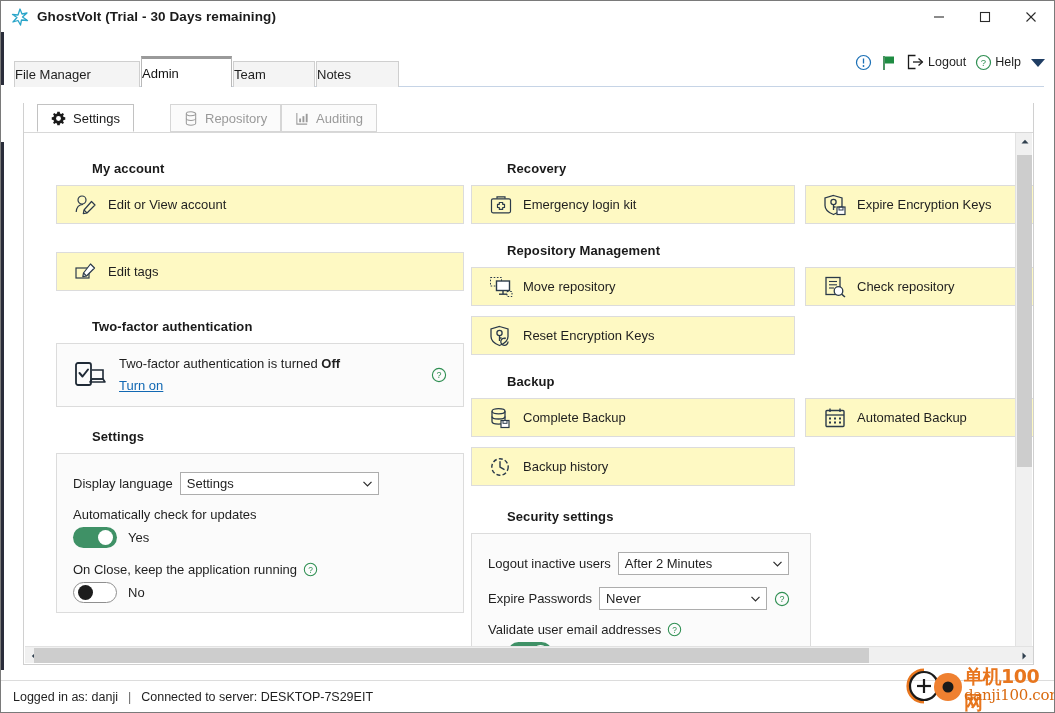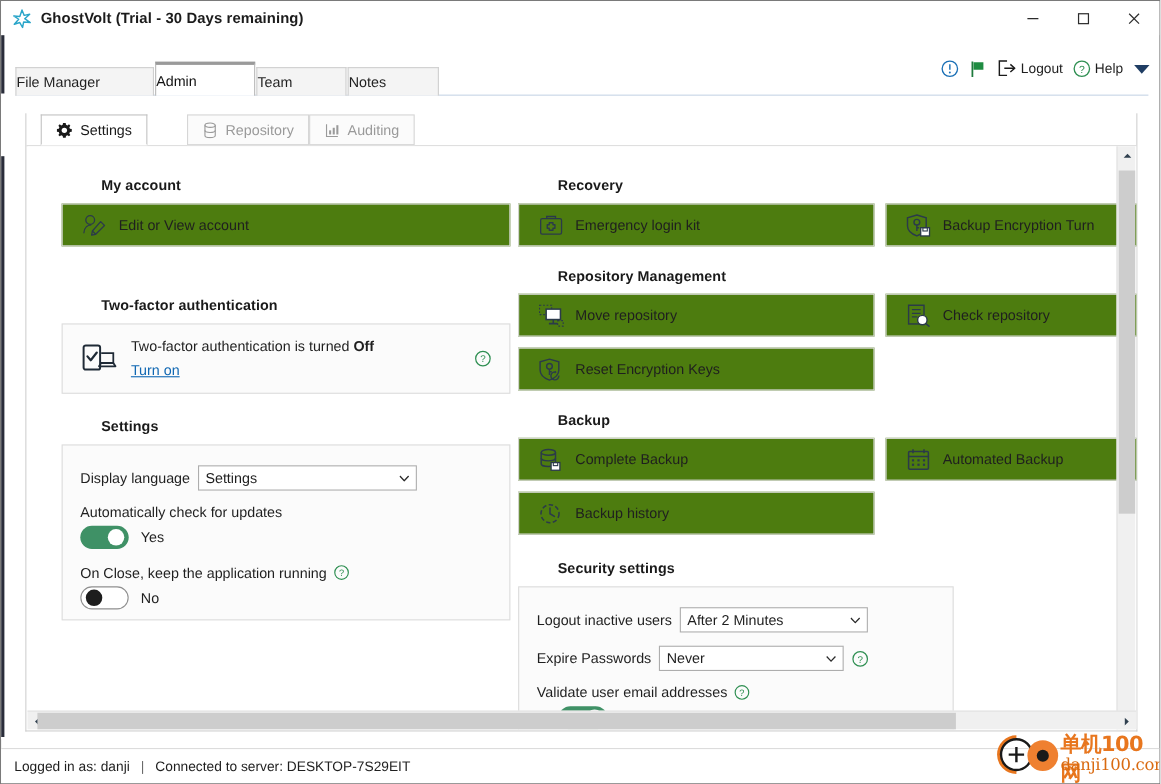--- a/index.html
+++ b/index.html
@@ -102,21 +102,21 @@
   .col-left  { position: absolute; left: 31px;  top: 0; width: 408px; }
   .col-right { position: absolute; left: 446px; top: 0; width: 620px; }
 
   .sect-title {
     font-size: 13px; font-weight: bold; color: #1a1a1a;
     margin: 0 0 9px 0; letter-spacing: .1px; padding-left: 36px;
   }
   .sect-gap { height: 18px; }
 
   .card {
-    background: #4d7c0f; border: 1px solid #dcdcdc;
+    background: #fef9c3; border: 1px solid #dcdcdc;
     height: 39px; display: flex; align-items: center; padding-left: 16px;
     font-size: 13px; color: #1f1f1f; margin-bottom: 10px;
     white-space: nowrap;
   }
   .card .ico { width: 26px; height: 26px; margin-right: 9px; flex: none; display:flex; align-items:center; justify-content:center; }
 
   .row2 { display: flex; gap: 10px; }
   .row2 > .card { margin-bottom: 10px; }
   .cw-a { width: 324px; flex: none; }
   .cw-b { width: 324px; flex: none; }
@@ -127,21 +127,21 @@
   }
   .tfa-panel { height: 64px; display: flex; align-items: center; padding: 0 16px; position: relative; }
   .tfa-icon { width: 34px; height: 34px; margin-right: 12px; flex:none; }
   .tfa-text { font-size: 13px; color: #1f1f1f; line-height: 1.25; }
   .tfa-text b { font-weight: bold; }
   .tfa-link { color: #1168b3; text-decoration: underline; font-size: 13px; cursor: pointer; display:inline-block; margin-top:6px; }
   .help-ico { position:absolute; right: 16px; top: 50%; transform: translateY(-50%); }
 
   
   .settings-panel { height: 160px; padding: 18px 16px 0 16px; overflow: hidden; }
-  .sec-panel { height: 150px; padding: 18px 16px 0 16px; overflow: hidden; width: 396px; }
+  .sec-panel { height: 150px; padding: 18px 16px 0 16px; overflow: hidden; width: 340px; }
 
   .field-row { display: flex; align-items: center; gap: 7px; margin-bottom: 12px; }
   .field-label { font-size: 13px; color: #1f1f1f; white-space: nowrap; }
   .sel {
     position: relative; height: 23px; border: 1px solid #adadad; background: #ffffff;
     display: flex; align-items: center; padding: 0 22px 0 6px;
     font-size: 13px; color: #1f1f1f; white-space: nowrap;
   }
   .sel .chev {
     position: absolute; right: 6px; top: 50%; transform: translateY(-50%);
@@ -361,20 +361,30 @@
                 <path d="M17.5 7.5 L21 11 L13 19 L9.3 19.7 L10 16 Z" fill="none" stroke="#2b3a4a" stroke-width="1.2" stroke-linejoin="round"></path>
                 <line x1="10" y1="16" x2="13" y2="19" stroke="#2b3a4a" stroke-width="1.1"></line>
               </svg>
             </span>
             <span>Edit or View account</span>
           </div>
 
 
           <div class="sect-gap"></div>
 
+          <div class="card">
+            <span class="ico">
+              <svg width="24" height="22" viewBox="0 0 24 22">
+                <rect x="2" y="7" width="13" height="10" fill="none" stroke="#2b3a4a" stroke-width="1.2"></rect>
+                <path d="M16.5 3 L20.5 7 L12.5 15 L8.8 15.7 L9.5 12 Z" fill="#ffffff" stroke="#2b3a4a" stroke-width="1.2" stroke-linejoin="round"></path>
+                <line x1="9.5" y1="12" x2="12.5" y2="15" stroke="#2b3a4a" stroke-width="1.1"></line>
+              </svg>
+            </span>
+            <span>Edit tags</span>
+          </div>
 
           <div class="sect-gap"></div>
           <div class="sect-title">Two-factor authentication</div>
 
           <div class="panel tfa-panel">
             <span class="tfa-icon">
               <svg width="34" height="34" viewBox="0 0 34 34">
                 <rect x="3" y="5" width="15" height="22" rx="2" fill="none" stroke="#1f2a36" stroke-width="1.8"></rect>
                 <path d="M6.5 15 L9.5 18.5 L15 11.5" fill="none" stroke="#1f2a36" stroke-width="2" stroke-linecap="round" stroke-linejoin="round"></path>
                 <path d="M19 12 L30 12 L30 21 L19 21" fill="none" stroke="#1f2a36" stroke-width="1.6"></path>
@@ -455,21 +465,21 @@
             <div class="card cw-b">
               <span class="ico">
                 <svg width="24" height="22" viewBox="0 0 24 22">
                   <path d="M10.5 1.5 L19 4 L19 11.5 C19 16.5 14.5 19 10.5 20.5 C6.5 19 2 16.5 2 11.5 L2 4 Z" fill="none" stroke="#2b3a4a" stroke-width="1.3"></path>
                   <circle cx="10.5" cy="8" r="2.6" fill="none" stroke="#2b3a4a" stroke-width="1.3"></circle>
                   <path d="M10.5 10.6 L10.5 16 M10.5 13 L12.6 13" fill="none" stroke="#2b3a4a" stroke-width="1.3"></path>
                   <rect x="14" y="13" width="8" height="7.5" fill="#ffffff" stroke="#2b3a4a" stroke-width="1.2"></rect>
                   <rect x="16" y="13" width="4" height="3" fill="none" stroke="#2b3a4a" stroke-width="1"></rect>
                 </svg>
               </span>
-              <span>Backup Encryption Turn</span>
+              <span>Expire Encryption Keys</span>
             </div>
           </div>
 
           <div class="sect-gap" style="height:9px"></div>
           <div class="sect-title">Repository Management</div>
           <div class="row2">
             <div class="card cw-a">
               <span class="ico">
                 <svg width="24" height="22" viewBox="0 0 24 22">
                   <rect x="1.5" y="1.5" width="11" height="8.5" fill="none" stroke="#2b3a4a" stroke-width="1" stroke-dasharray="1.6 1.6"></rect>

